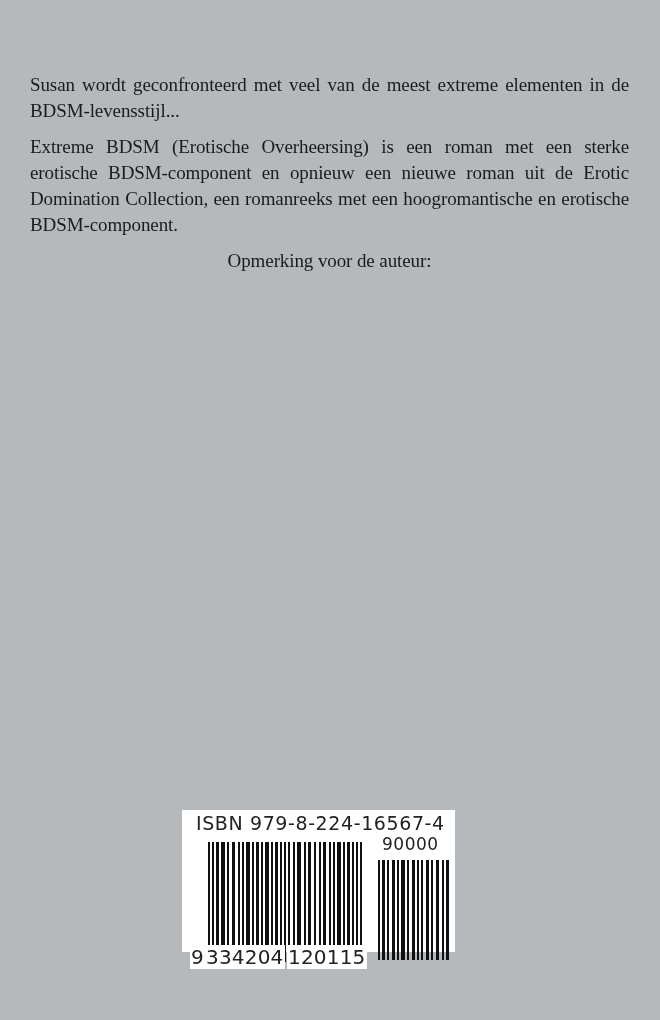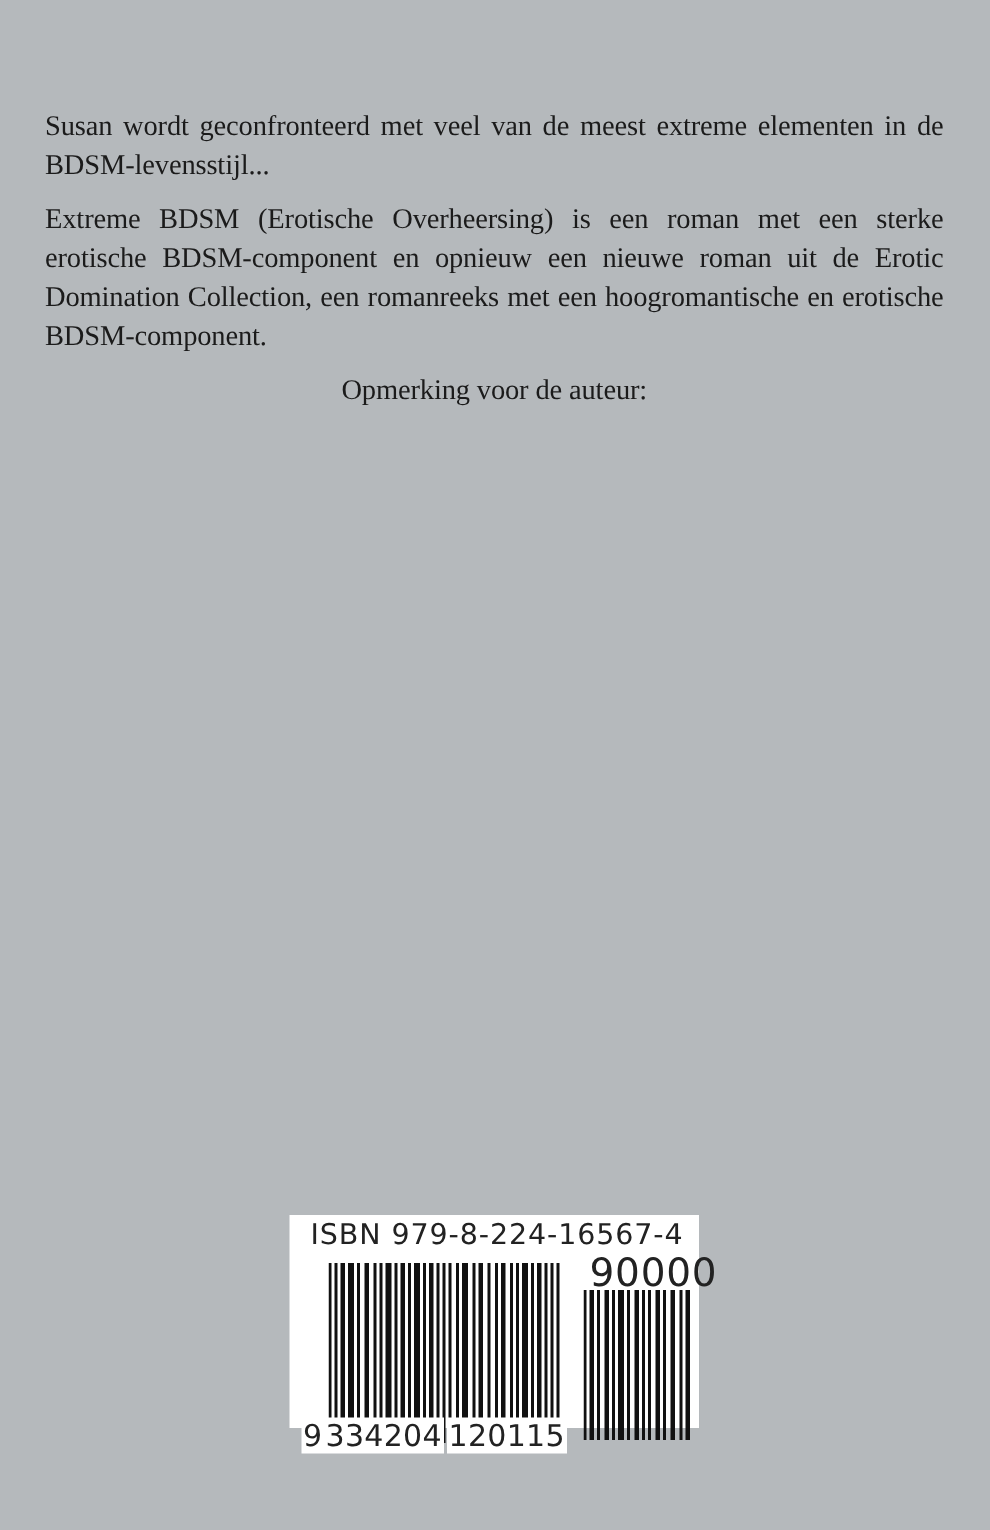--- a/index.html
+++ b/index.html
@@ -25,42 +25,42 @@
       margin: 0 0 10px 0;
       font-size: 19px;
       line-height: 26px;
       text-align: justify;
       letter-spacing: -0.1px;
     }
     .blurb p.last-left { text-align: center; }
 
     .barcode-box {
       position: absolute;
-      left: 193px;
+      left: 182px;
       top: 810px;
       width: 273px;
       height: 142px;
       background: #ffffff;
     }
     .isbn-text {
       position: absolute;
       left: 14px;
       top: 2px;
       font-family: "DejaVu Sans", "Liberation Sans", sans-serif;
       font-size: 19px;
       letter-spacing: 0.6px;
       color: #222;
       white-space: nowrap;
     }
     .price-code {
       position: absolute;
       left: 200px;
       top: 24px;
       font-family: "DejaVu Sans", "Liberation Sans", sans-serif;
-      font-size: 26px;
+      font-size: 17px;
       letter-spacing: 0.5px;
       color: #222;
     }
     .bars-main {
       position: absolute;
       left: 26px;
       top: 32px;
       width: 155px;
       height: 120px;
     }

